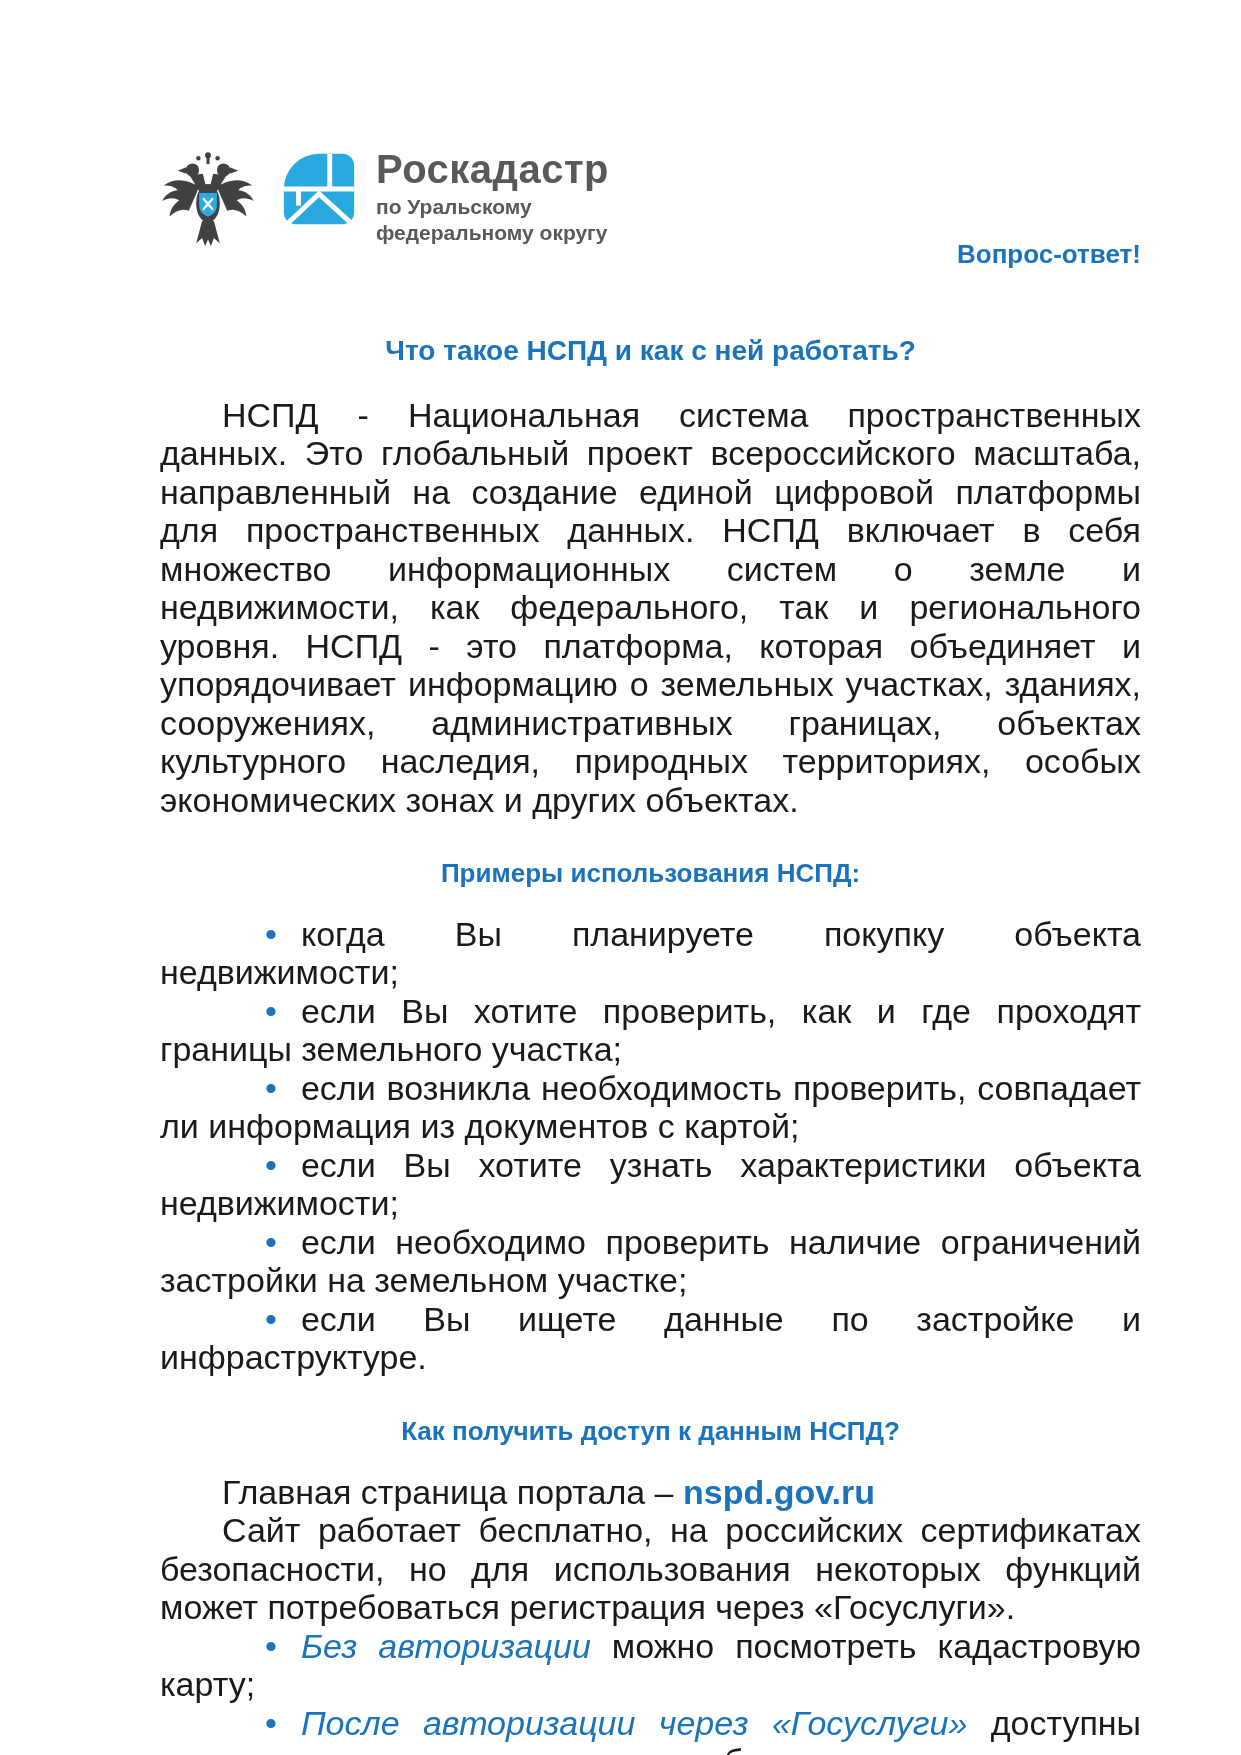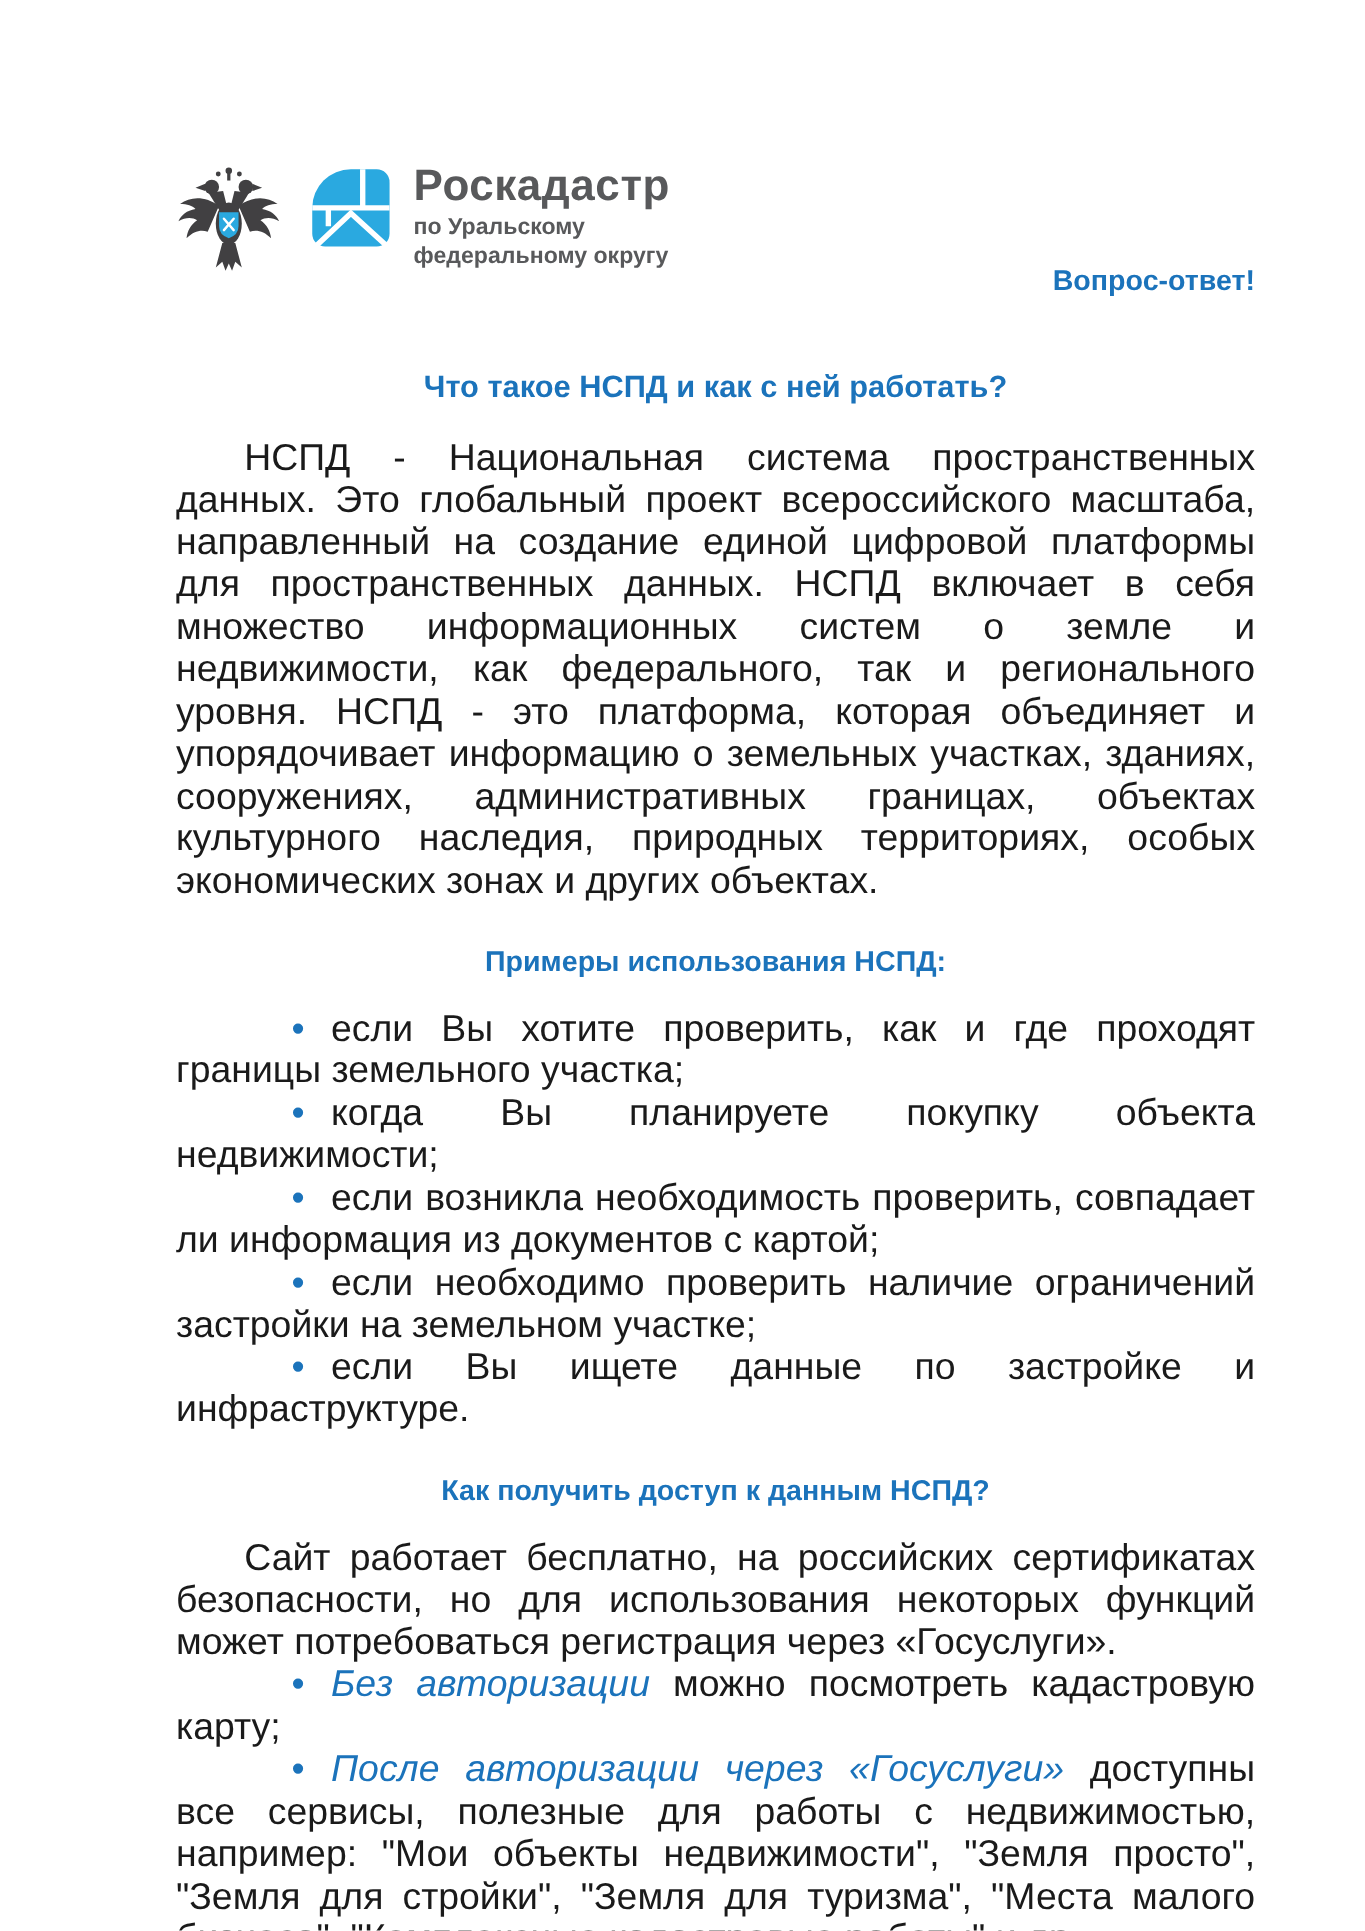--- a/index.html
+++ b/index.html
@@ -121,29 +121,31 @@
 
   <div class="banner">Вопрос-ответ!</div>
 
   <h1 class="title">Что такое НСПД и как с ней работать?</h1>
 
   <p class="body-text indent intro">НСПД - Национальная система пространственных данных. Это глобальный проект всероссийского масштаба, направленный на создание единой цифровой платформы для пространственных данных. НСПД включает в себя множество информационных систем о земле и недвижимости, как федерального, так и регионального уровня. НСПД - это платформа, которая объединяет и упорядочивает информацию о земельных участках, зданиях, сооружениях, административных границах, объектах культурного наследия, природных территориях, особых экономических зонах и других объектах.</p>
 
   <h2 class="section-heading">Примеры использования НСПД:</h2>
 
   <div>
+    <p class="body-text bullet"><span class="dot">•</span><span>когда Вы планируете покупку объекта недвижимости;</span></p>
     <p class="body-text bullet"><span class="dot">•</span><span>если Вы хотите проверить, как и где проходят границы земельного участка;</span></p>
-    <p class="body-text bullet"><span class="dot">•</span><span>когда Вы планируете покупку объекта недвижимости;</span></p>
     <p class="body-text bullet"><span class="dot">•</span><span>если возникла необходимость проверить, совпадает ли информация из документов с картой;</span></p>
+    <p class="body-text bullet"><span class="dot">•</span><span>если Вы хотите узнать характеристики объекта недвижимости;</span></p>
     <p class="body-text bullet"><span class="dot">•</span><span>если необходимо проверить наличие ограничений застройки на земельном участке;</span></p>
     <p class="body-text bullet"><span class="dot">•</span><span>если Вы ищете данные по застройке и инфраструктуре.</span></p>
   </div>
 
   <h2 class="section-heading">Как получить доступ к данным НСПД?</h2>
 
+  <p class="body-text indent"><span>Главная страница портала – </span><a href="#" class="portal-link">nspd.gov.ru</a></p>
 
   <p class="body-text indent">Сайт работает бесплатно, на российских сертификатах безопасности, но для использования некоторых функций может потребоваться регистрация через «Госуслуги».</p>
 
   <div>
     <p class="body-text bullet"><span class="dot">•</span><span class="lead-italic">Без авторизации</span><span> можно посмотреть кадастровую карту;</span></p>
     <p class="body-text bullet"><span class="dot">•</span><span class="lead-italic">После авторизации через «Госуслуги»</span><span> доступны все сервисы, полезные для работы с недвижимостью, например: "Мои объекты недвижимости", "Земля просто", "Земля для стройки", "Земля для туризма", "Места малого бизнеса", "Комплексные кадастровые работы" и др.</span></p>
   </div>
 
 </div>
 

